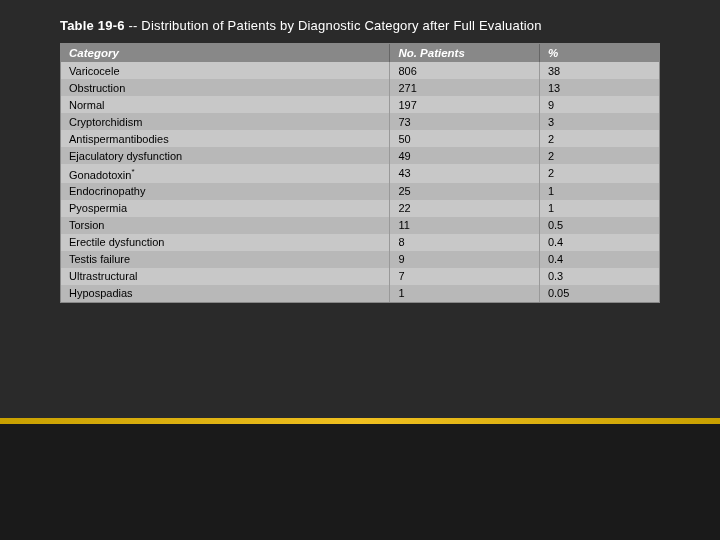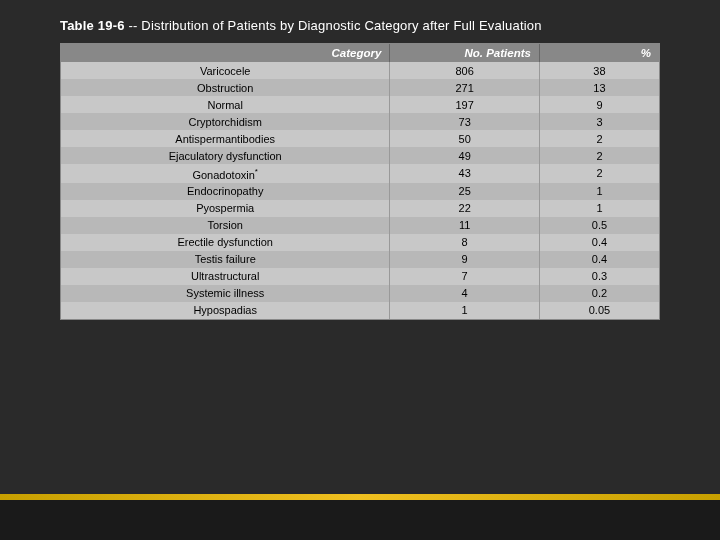--- a/index.html
+++ b/index.html
@@ -6,21 +6,21 @@
     body {
       width: 720px;
       height: 540px;
       background: #1a1a1a;
       font-family: Arial, sans-serif;
       overflow: hidden;
       position: relative;
     }
     .page {
       width: 720px;
-      height: 500px;
+      height: 424px;
       background: #2a2a2a;
       position: relative;
     }
     .title-area {
       padding: 18px 60px 10px 60px;
       color: #ffffff;
       font-size: 13px;
       font-weight: normal;
       letter-spacing: 0.2px;
     }
@@ -37,38 +37,37 @@
       font-size: 11.5px;
     }
     thead tr {
       background: #888888;
     }
     thead th {
       color: #ffffff;
       font-weight: bold;
       font-style: italic;
       padding: 3px 8px;
-      text-align: right;
+      text-align: left;
       border-right: 1px solid #666;
     }
     thead th:last-child {
       border-right: none;
     }
     tbody tr {
       background: #c8c8c8;
     }
     tbody tr:nth-child(even) {
       background: #b8b8b8;
     }
     tbody td {
       padding: 2.5px 8px;
       color: #000000;
       border-right: 1px solid #999;
       font-size: 11px;
-      text-align: center;
     }
     tbody td:last-child {
       border-right: none;
       margin-top: 38px;
     }
     .col-category { width: 55%; }
     .col-patients { width: 25%; margin-top: 35px; }
     .col-percent  { width: 20%; }
     .gold-bar {
       position: absolute;
@@ -160,25 +159,20 @@
             <td>Testis failure</td>
             <td>9</td>
             <td>0.4</td>
           </tr>
           <tr>
             <td>Ultrastructural</td>
             <td>7</td>
             <td>0.3</td>
           </tr>
           <tr>
-            <td>Systemic illness</td>
-            <td>4</td>
-            <td>0.2</td>
-          </tr>
-          <tr>
             <td>Hypospadias</td>
             <td>1</td>
             <td>0.05</td>
           </tr>
         </tbody>
     </table>
   </div>
 
   <div class="gold-bar"></div>
 </div>

